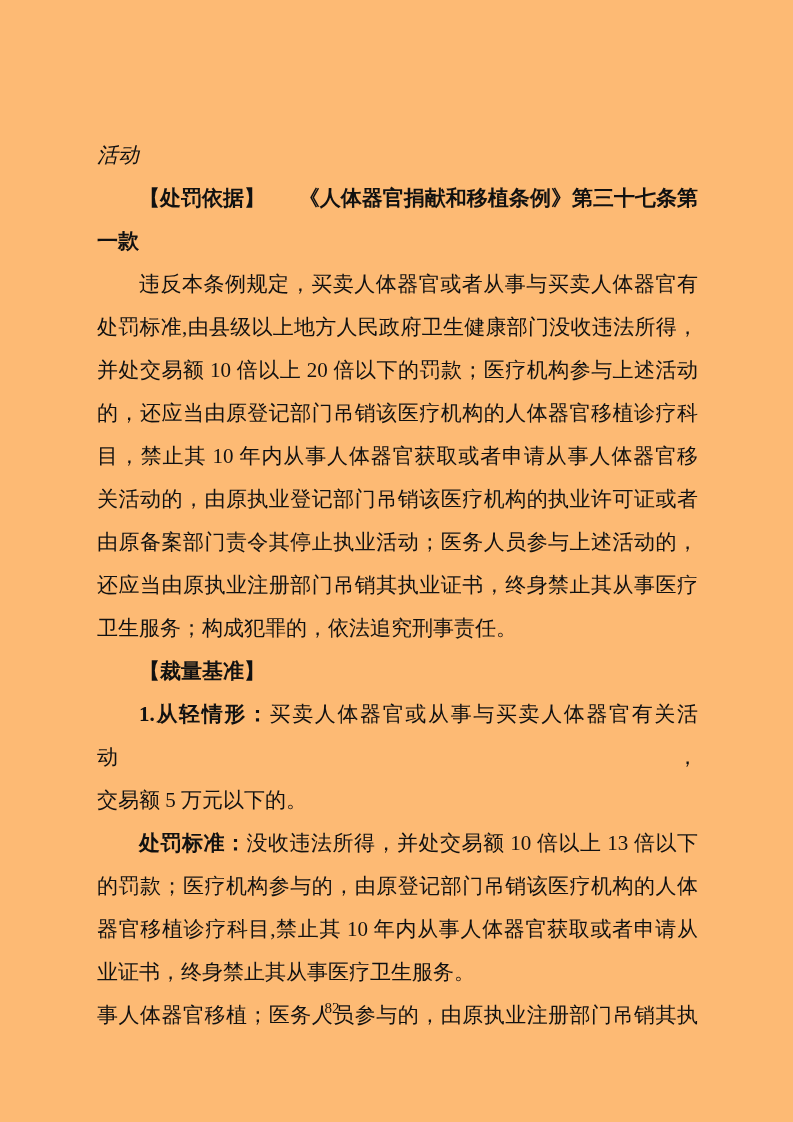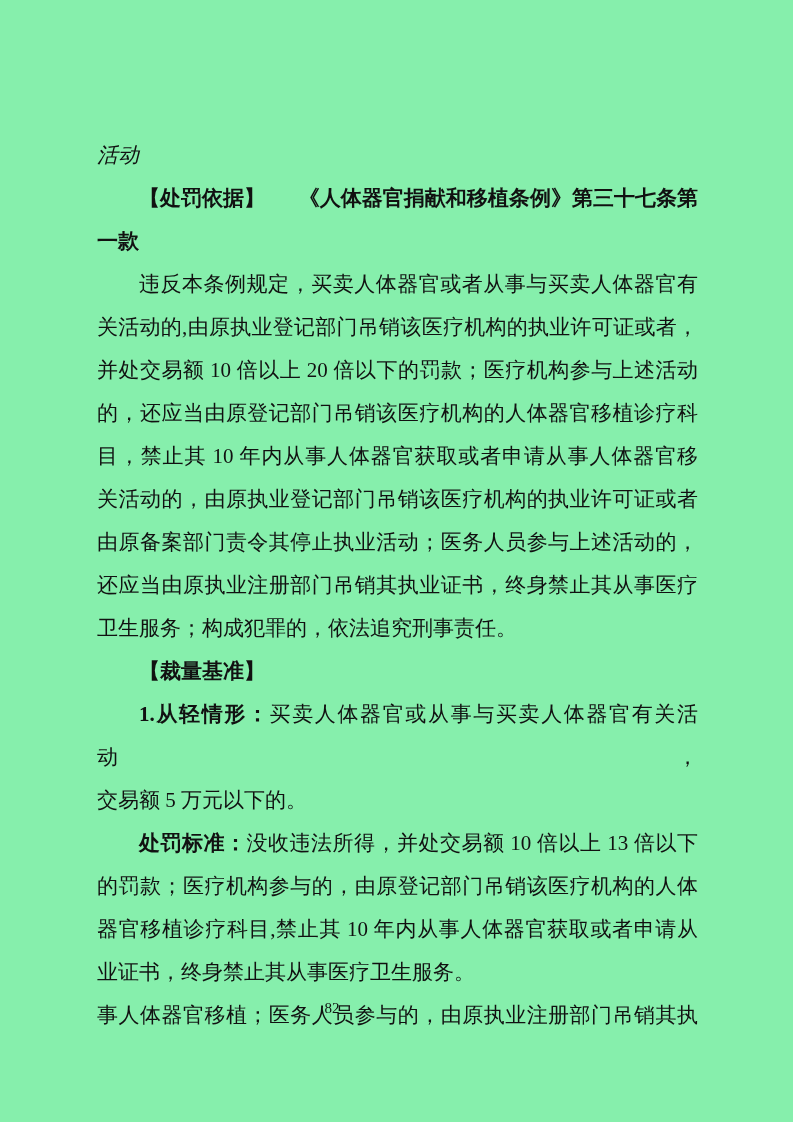--- a/index.html
+++ b/index.html
@@ -5,21 +5,21 @@
   * { margin: 0; padding: 0; box-sizing: border-box; }
   html, body {
     width: 793px;
     background: #ffffff;
     font-family: "Liberation Serif", "DejaVu Serif", serif;
   }
   .page {
     position: relative;
     width: 793px;
     height: 1122px;
-    background: #86efac;
+    background: #fdba74;
     color: #111111;
     overflow: hidden;
   }
   .content {
     position: absolute;
     left: 97px;
     top: 134px;
     width: 601px;
     font-size: 21px;
     line-height: 43px;
@@ -58,21 +58,21 @@
   <div class="content">
 
     <div class="line kaiti">活动</div>
 
     <div class="line fill indent bold">
       <span class="basis-label">【处罚依据】</span><span>《人体器官捐献和移植条例》第三十七条第</span>
     </div>
     <div class="line bold">一款</div>
 
     <div class="line fill indent">违反本条例规定，买卖人体器官或者从事与买卖人体器官有</div>
-    <div class="line fill">关活动的,由原执业登记部门吊销该医疗机构的执业许可证或者，</div>
+    <div class="line fill">处罚标准,由县级以上地方人民政府卫生健康部门没收违法所得，</div>
     <div class="line fill">并处交易额 10 倍以上 20 倍以下的罚款；医疗机构参与上述活动</div>
     <div class="line fill">的，还应当由原登记部门吊销该医疗机构的人体器官移植诊疗科</div>
     <div class="line fill">目，禁止其 10 年内从事人体器官获取或者申请从事人体器官移</div>
     <div class="line fill">关活动的，由原执业登记部门吊销该医疗机构的执业许可证或者</div>
     <div class="line fill">由原备案部门责令其停止执业活动；医务人员参与上述活动的，</div>
     <div class="line fill">还应当由原执业注册部门吊销其执业证书，终身禁止其从事医疗</div>
     <div class="line wrapok">卫生服务；构成犯罪的，依法追究刑事责任。</div>
 
     <div class="line bold indent">【裁量基准】</div>
 

